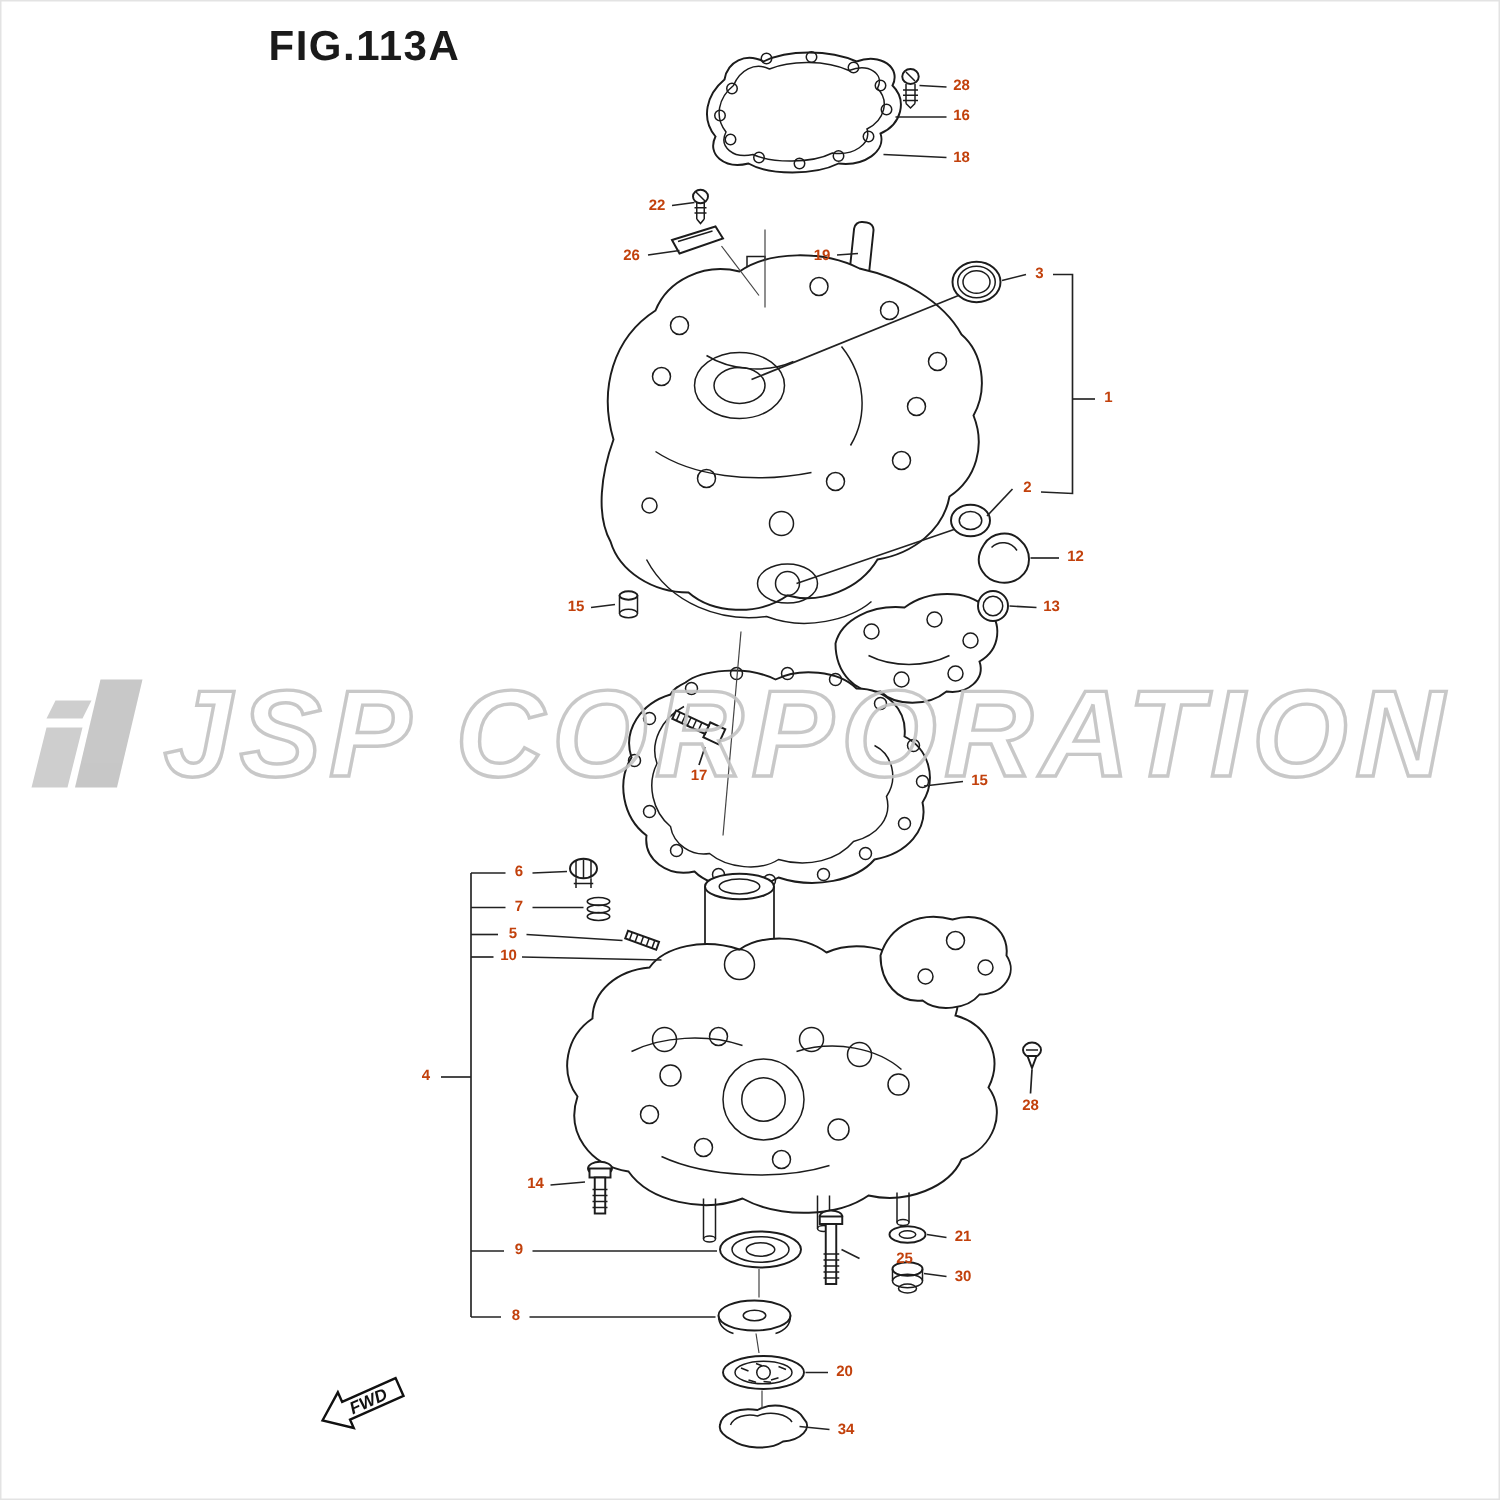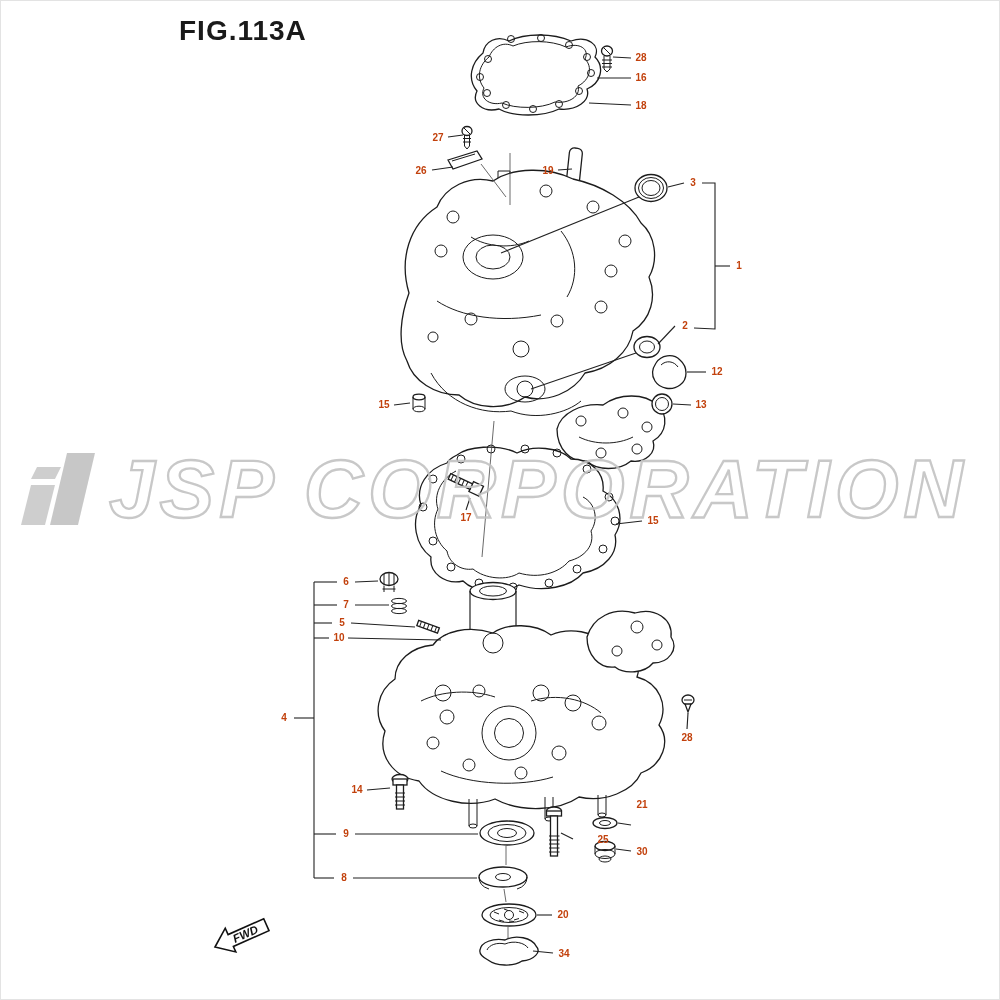--- a/index.html
+++ b/index.html
@@ -318,39 +318,39 @@
       <path d="M0,0 L17,-13 L17,-6 L56,-6 L56,7 L17,7 L17,13 Z" fill="#fff" stroke="#111" stroke-width="1.6"></path>
       <text x="20" y="4.5" font-family="Liberation Sans, sans-serif" font-size="11.5" font-style="italic" font-weight="bold" fill="#111">FWD</text>
     </g>
   </svg>
 
   <div class="fig-title">FIG.113A</div>
 
   <div class="callout" style="left:640px;top:57px">28</div>
   <div class="callout" style="left:640px;top:77px">16</div>
   <div class="callout" style="left:640px;top:105px">18</div>
-  <div class="callout" style="left:437px;top:137px">27</div>
+  <div class="callout" style="left:437px;top:137px">22</div>
   <div class="callout" style="left:420px;top:170px">26</div>
   <div class="callout" style="left:547px;top:170px">19</div>
   <div class="callout" style="left:692px;top:182px">3</div>
   <div class="callout" style="left:738px;top:265px">1</div>
   <div class="callout" style="left:684px;top:325px">2</div>
   <div class="callout" style="left:716px;top:371px">12</div>
   <div class="callout" style="left:700px;top:404px">13</div>
   <div class="callout" style="left:383px;top:404px">15</div>
   <div class="callout" style="left:465px;top:517px">17</div>
   <div class="callout" style="left:652px;top:520px">15</div>
   <div class="callout" style="left:345px;top:581px">6</div>
   <div class="callout" style="left:345px;top:604px">7</div>
   <div class="callout" style="left:341px;top:622px">5</div>
   <div class="callout" style="left:338px;top:637px">10</div>
   <div class="callout" style="left:283px;top:717px">4</div>
   <div class="callout" style="left:686px;top:737px">28</div>
   <div class="callout" style="left:356px;top:789px">14</div>
   <div class="callout" style="left:345px;top:833px">9</div>
   <div class="callout" style="left:602px;top:839px">25</div>
-  <div class="callout" style="left:641px;top:804px">21</div>
+  <div class="callout" style="left:641px;top:824px">21</div>
   <div class="callout" style="left:641px;top:851px">30</div>
   <div class="callout" style="left:343px;top:877px">8</div>
   <div class="callout" style="left:562px;top:914px">20</div>
   <div class="callout" style="left:563px;top:953px">34</div>
 
 </div>
 
 </body></html>

